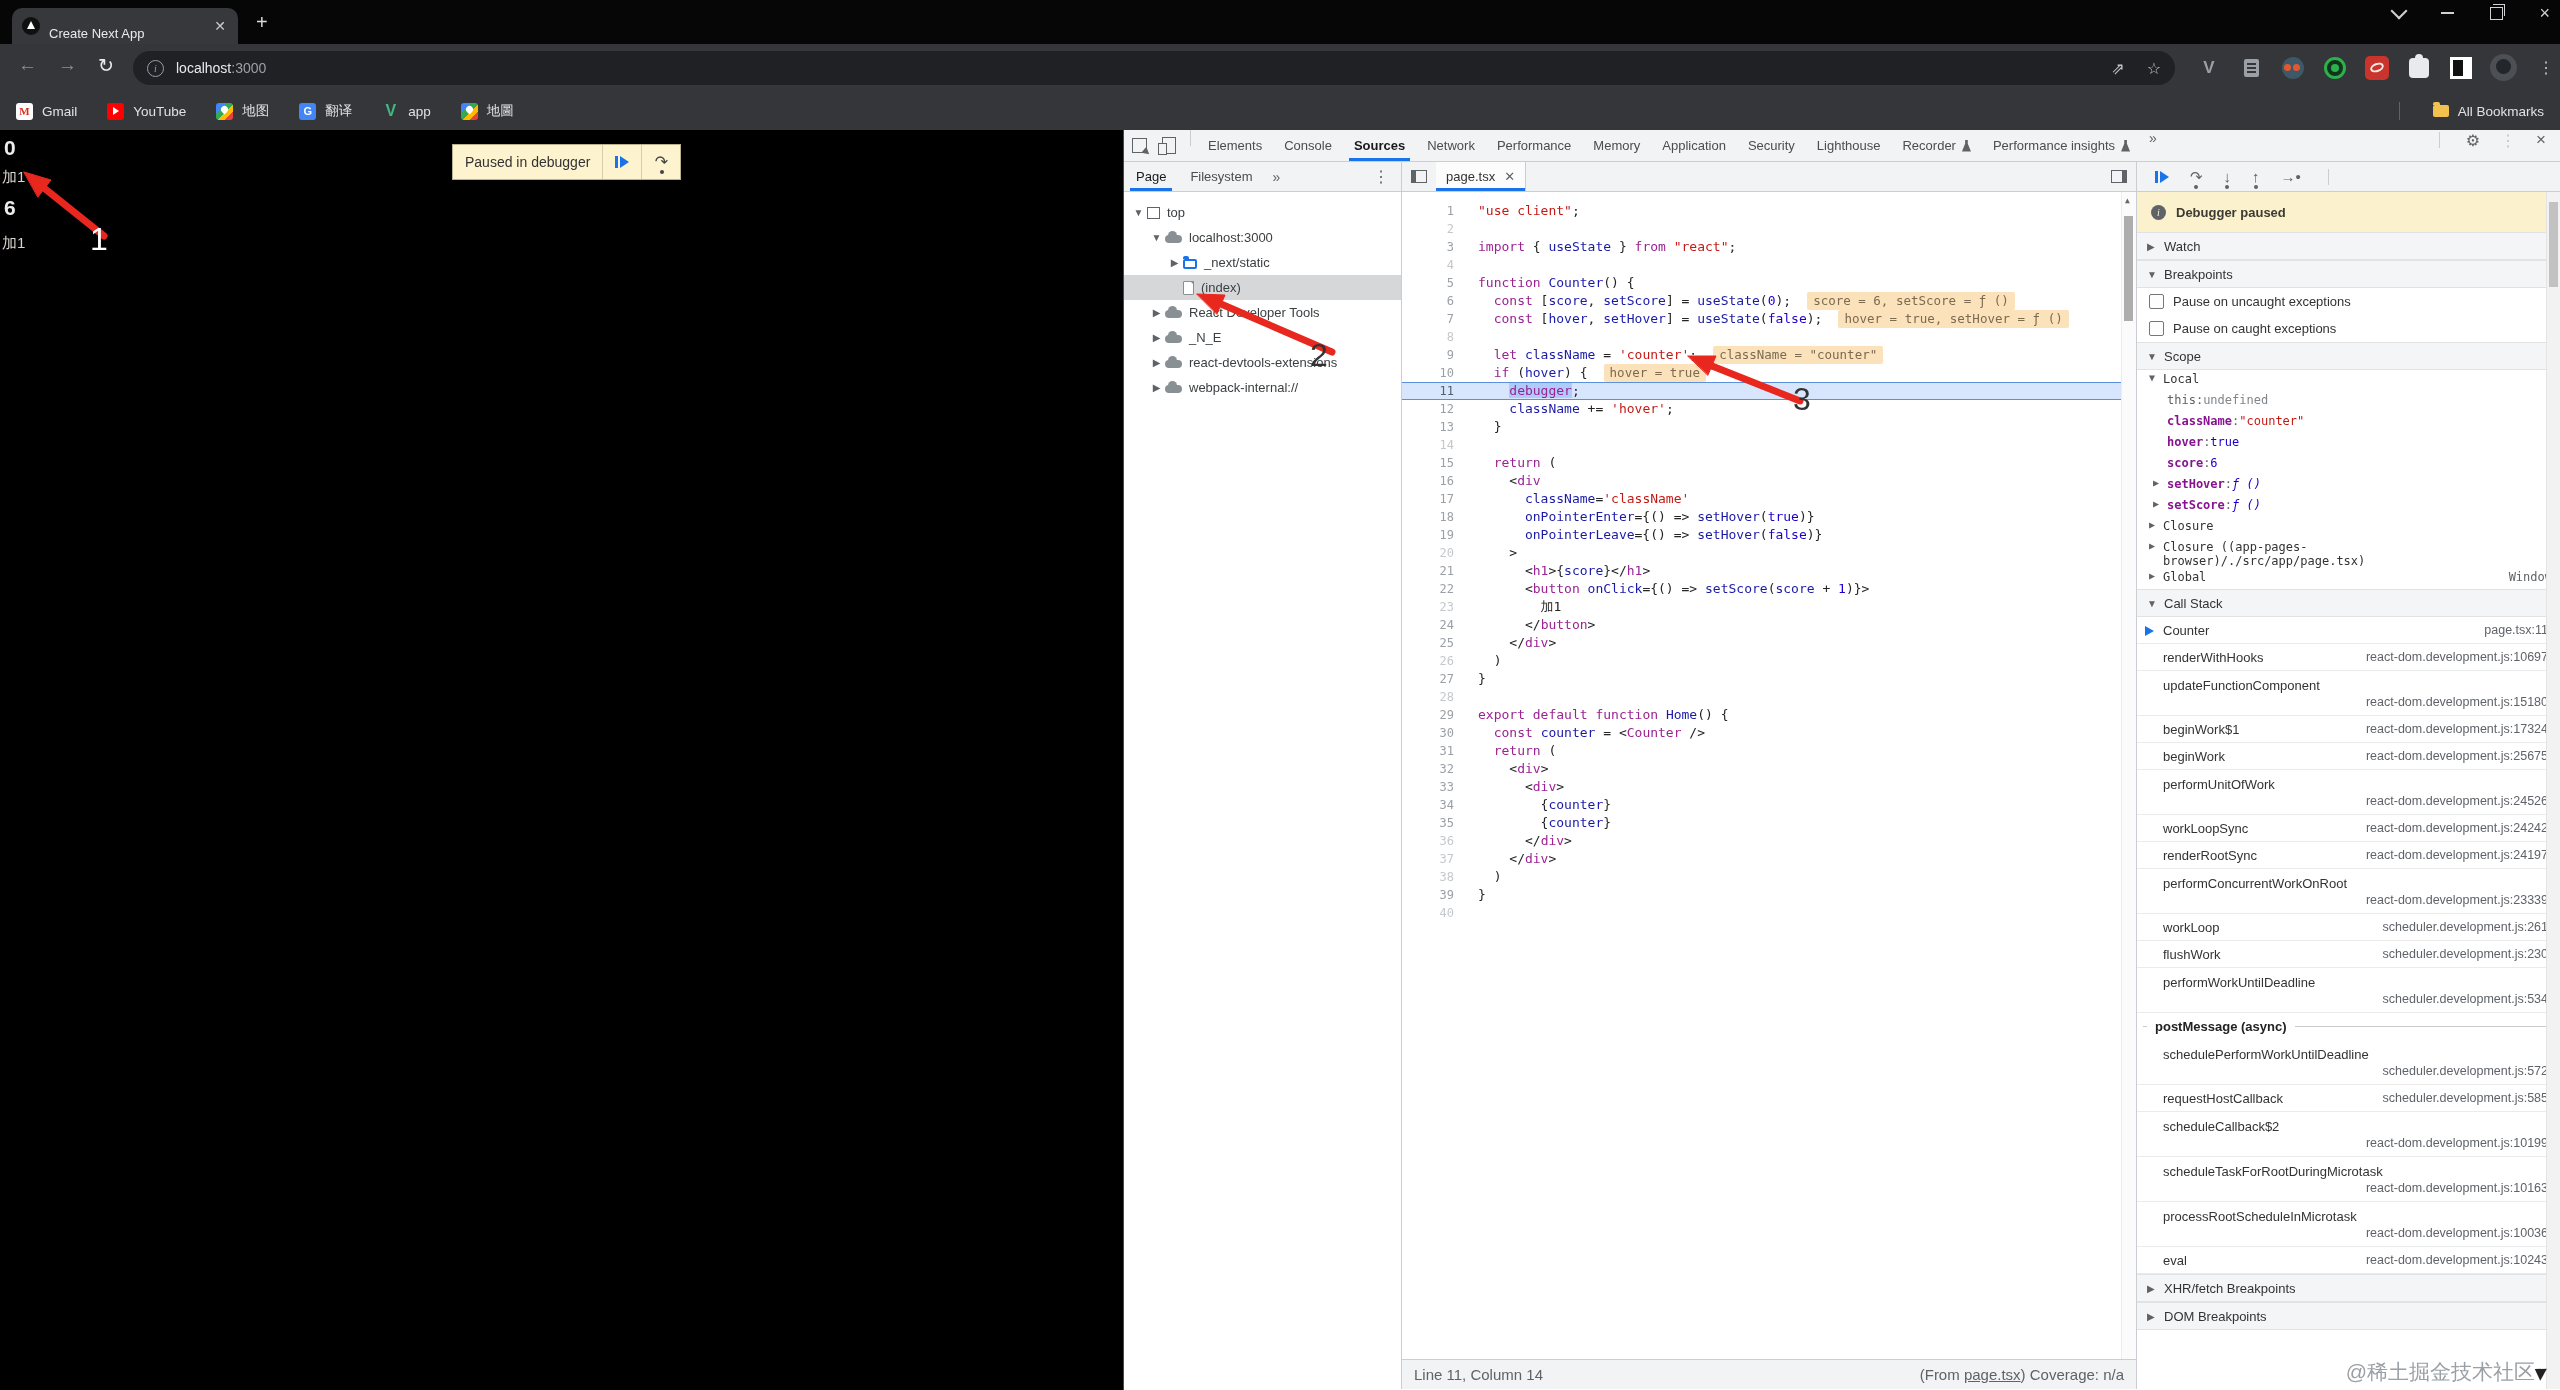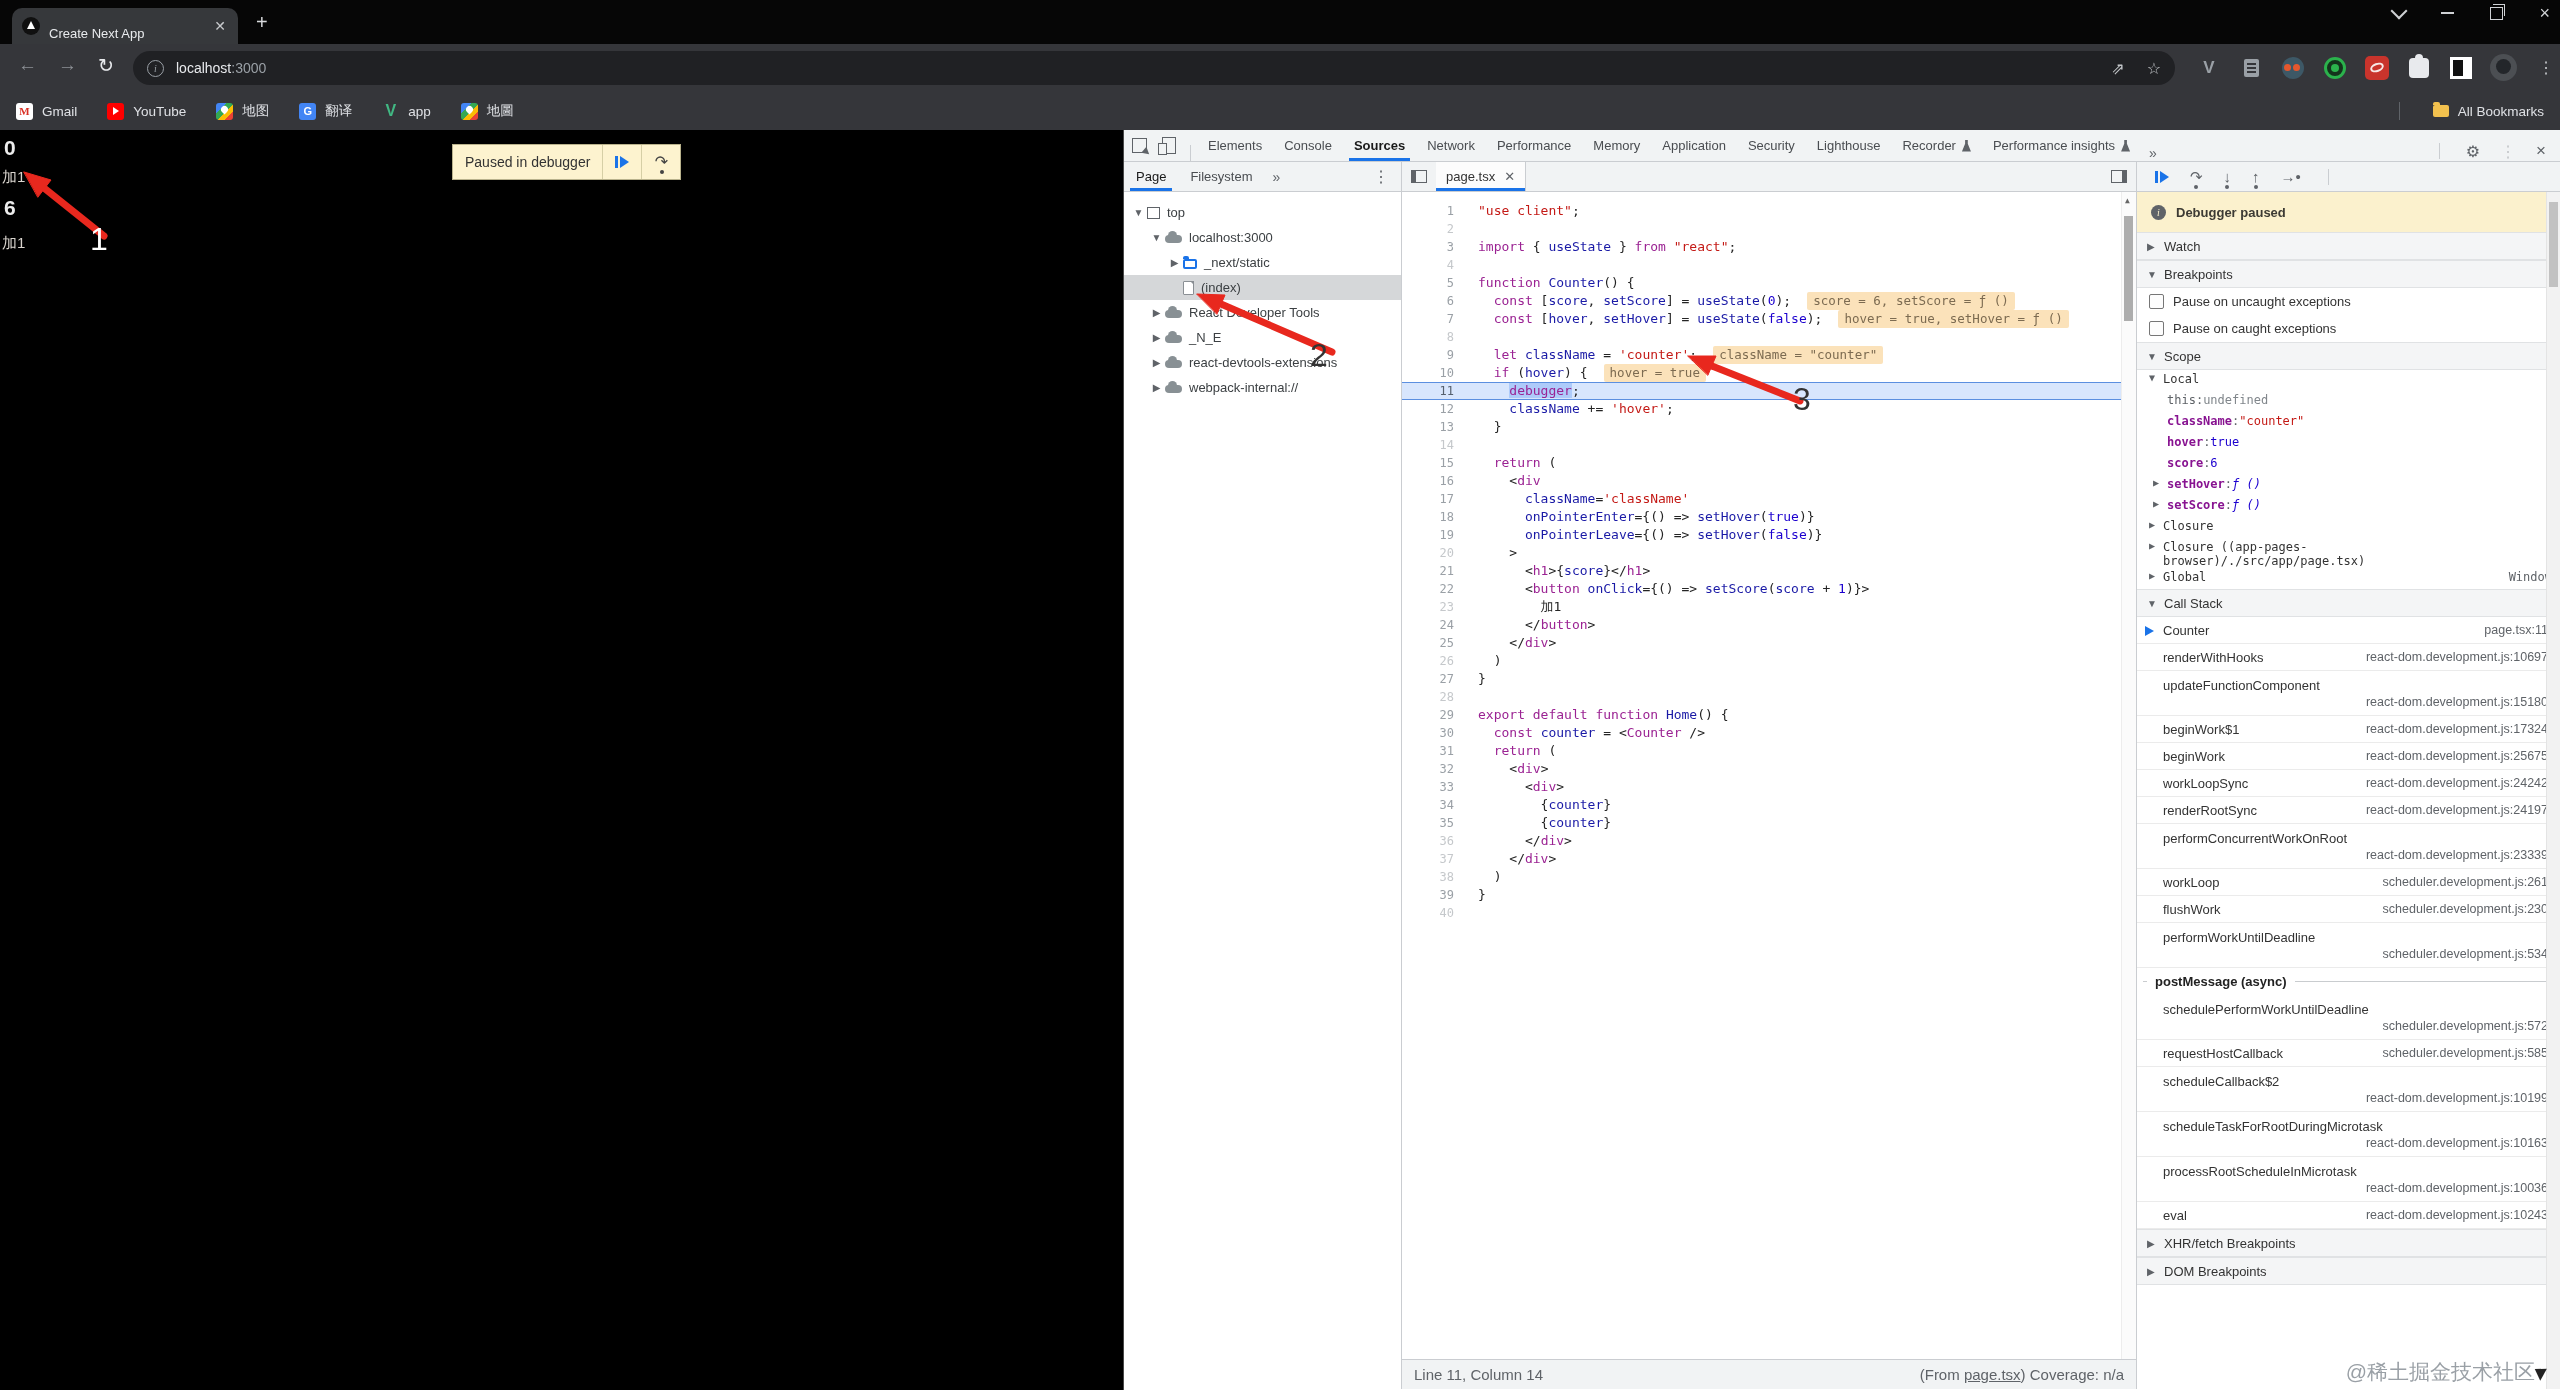--- a/index.html
+++ b/index.html
@@ -64,21 +64,21 @@
   .paused{position:absolute;left:452px;top:14px;height:36px;background:#fdf3cf;border:1px solid #b9b28c;display:flex;align-items:stretch;font-size:14px;color:#333;box-sizing:border-box;}
   .paused-label{display:flex;align-items:center;padding:0 12px;}
   .paused-btn{display:flex;align-items:center;justify-content:center;width:38px;border-left:1px solid #d6cfa6;}
   .ic-resume{display:flex;align-items:center;gap:2px;}
   .ic-resume .rbar{width:3px;height:12px;background:#1a73e8;}
   .ic-resume .rtri{width:0;height:0;border-left:9px solid #1a73e8;border-top:6px solid transparent;border-bottom:6px solid transparent;}
   .ic-stepover{font-size:16px;color:#444;position:relative;line-height:1;}
   .ic-stepover::after{content:"";position:absolute;width:4px;height:4px;border-radius:50%;background:#444;left:5px;bottom:-4px;}
   
   .devtools{position:absolute;left:1123px;top:130px;width:1437px;height:1260px;background:#fff;border-left:1px solid #494949;box-sizing:border-box;color:#202124;}
-  .dt-tabbar{height:32px;background:#f1f3f4;border-bottom:1px solid #cacdd1;display:flex;align-items:flex-end;box-sizing:border-box;}
+  .dt-tabbar{height:32px;background:#f1f3f4;border-bottom:1px solid #cacdd1;display:flex;align-items:flex-start;box-sizing:border-box;}
   .ti{width:30px;height:100%;display:flex;align-items:center;justify-content:center;color:#5f6368;}
   .ic-inspect{width:13px;height:13px;border:1.5px solid #5f6368;position:relative;}
   .ic-inspect::after{content:"";position:absolute;right:-4px;bottom:-4px;border-left:7px solid #5f6368;border-top:4px solid transparent;border-bottom:4px solid transparent;transform:rotate(40deg);}
   .ic-device{width:12px;height:15px;border:1.5px solid #5f6368;position:relative;background:#f1f3f4;}
   .ic-device::after{content:"";position:absolute;left:-5px;bottom:-2px;width:7px;height:10px;border:1.5px solid #5f6368;background:#f1f3f4;}
   .vdiv{width:1px;height:16px;background:#cacdd1;margin:0 6px;}
   .dt-tab{height:100%;display:flex;align-items:center;padding:0 11px;font-size:13px;color:#4a4d51;position:relative;white-space:nowrap;gap:6px;}
   .dt-tab.active{color:#1a1a1a;font-weight:bold;}
   .dt-tab.active::after{content:"";position:absolute;left:6px;right:6px;bottom:0;height:3px;background:#1a73e8;}
   .flask{width:9px;height:12px;background:#5f6368;clip-path:polygon(35% 0,65% 0,65% 35%,100% 100%,0 100%,35% 35%);}
@@ -560,20 +560,24 @@
               <span class="cs-loc">react-dom.development.js:15180</span>
             </div>
             <div class="cs-row">
               <span class="cs-fn">beginWork$1</span>
               <span class="cs-loc">react-dom.development.js:17324</span>
             </div>
             <div class="cs-row">
               <span class="cs-fn">beginWork</span>
               <span class="cs-loc">react-dom.development.js:25675</span>
             </div>
+            <div class="cs-row dbl">
+              <span class="cs-fn">performUnitOfWork</span>
+              <span class="cs-loc">react-dom.development.js:24526</span>
+            </div>
             <div class="cs-row">
               <span class="cs-fn">workLoopSync</span>
               <span class="cs-loc">react-dom.development.js:24242</span>
             </div>
             <div class="cs-row">
               <span class="cs-fn">renderRootSync</span>
               <span class="cs-loc">react-dom.development.js:24197</span>
             </div>
             <div class="cs-row dbl">
               <span class="cs-fn">performConcurrentWorkOnRoot</span>

